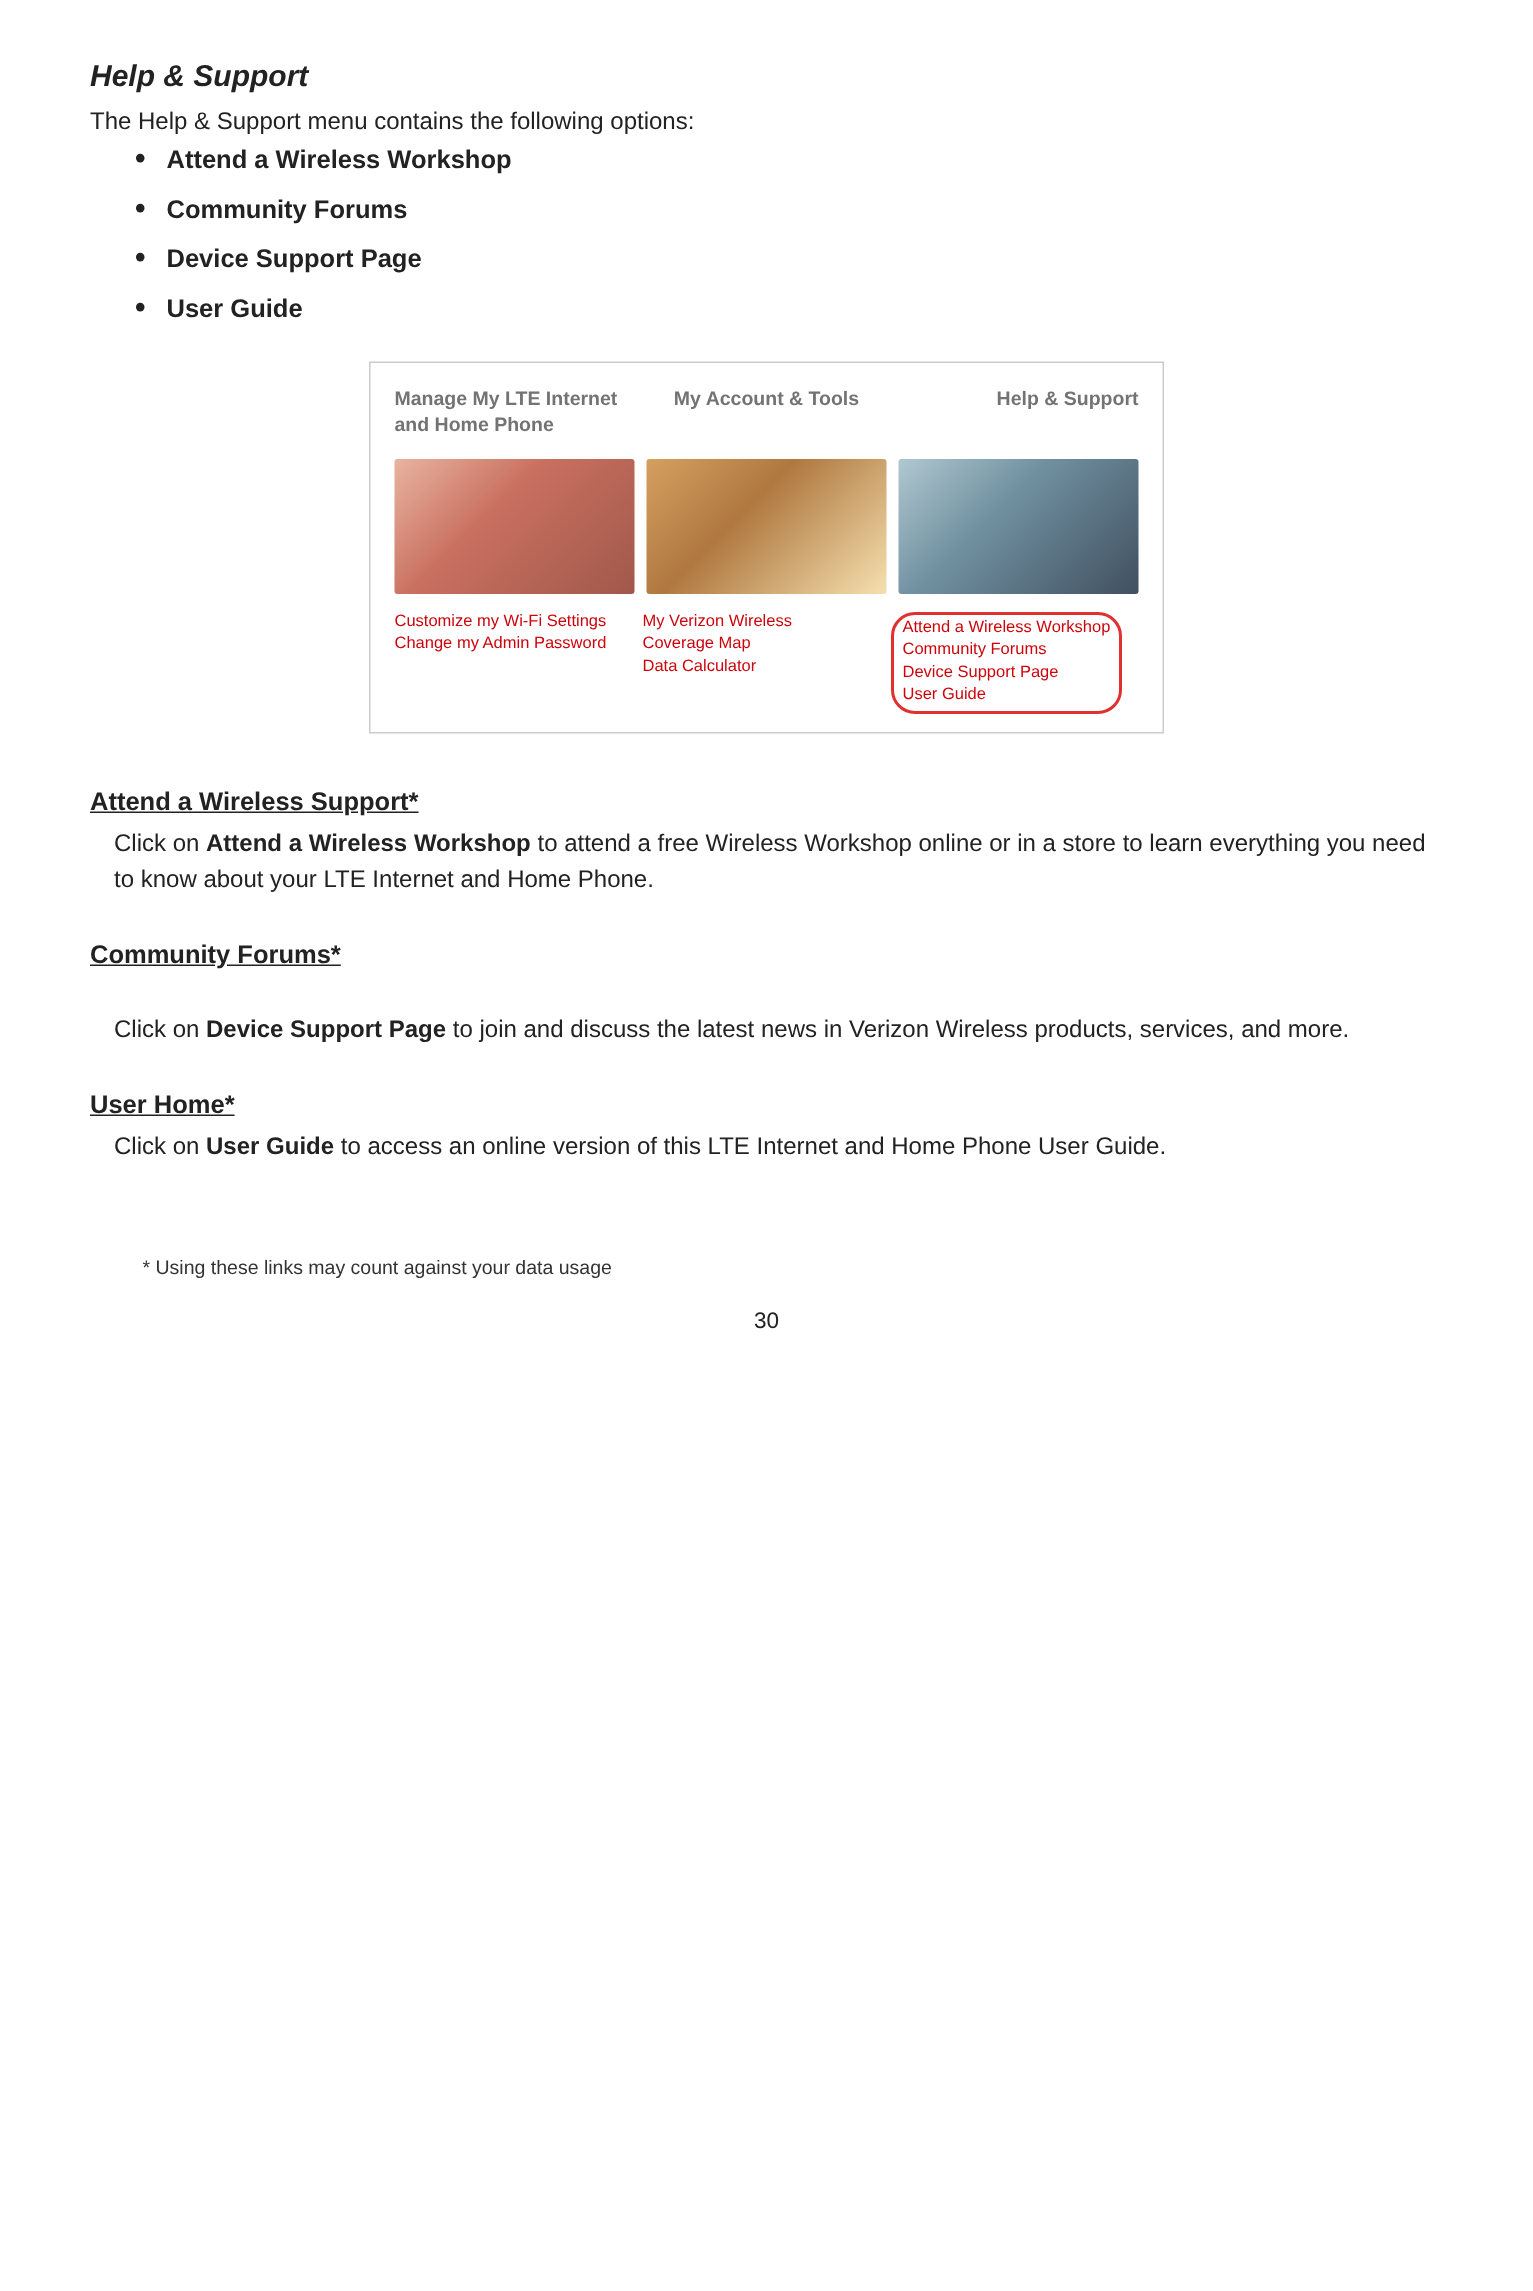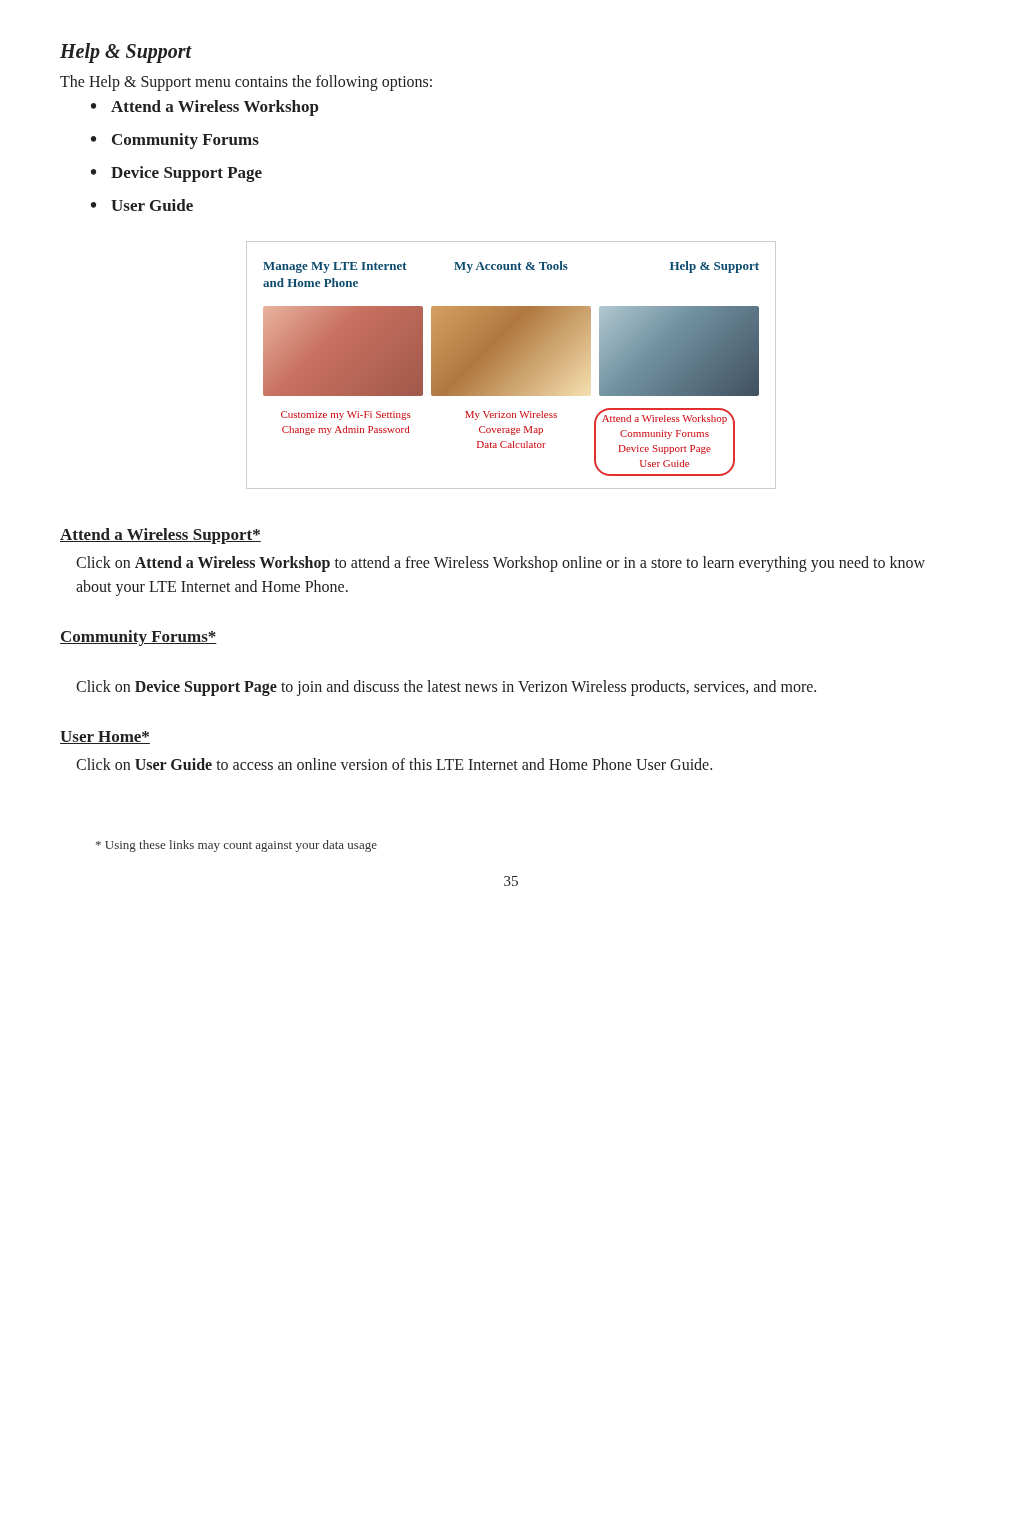--- a/index.html
+++ b/index.html
@@ -1,15 +1,15 @@
 <!DOCTYPE html>
 <html><head>
   <meta charset="utf-8">
   <style>
-    * { box-sizing: border-box; margin: 0; padding: 0; font-family: Liberation Serif, serif; }
+    * { box-sizing: border-box; margin: 0; padding: 0; }
     body {
       font-family: Arial, Helvetica, sans-serif;
       font-size: 16px;
       color: #222;
       background: #fff;
       padding: 40px 60px;
       max-width: 1022px;
     }
     h1.page-title {
       font-size: 20px;
@@ -46,21 +46,21 @@
       background: #fff;
       padding: 16px 16px 12px 16px;
     }
     .screenshot-nav {
       display: flex;
       gap: 0;
       margin-bottom: 14px;
     }
     .nav-item {
       font-size: 13px;
-      color: #0c4a6e;
+      color: #737373;
       font-weight: bold;
       flex: 1;
       line-height: 1.3;
     }
     .nav-item:nth-child(2) {
       text-align: center;
     }
     .nav-item:nth-child(3) {
       text-align: right;
     }
@@ -94,21 +94,20 @@
     .link-col {
       flex: 1;
       font-size: 11px;
     }
     .link-col a, .link-col span {
       display: block;
       color: #cd040b;
       margin-bottom: 3px;
       cursor: pointer;
       text-decoration: none;
-      text-align: center;
     }
     .link-col:nth-child(3) {
       position: relative;
     }
     .highlighted-box {
       border: 2px solid #e03030;
       border-radius: 16px;
       padding: 2px 6px;
       display: inline-block;
     }
@@ -220,13 +219,13 @@
 </div>
 
 <div class="section">
   <div class="section-heading">User Home*</div>
   <p class="section-body">
     <span>Click on </span><strong>User Guide</strong><span> to access an online version of this LTE Internet and Home Phone User Guide.</span>
   </p>
 </div>
 
 <p class="footnote">* Using these links may count against your data usage</p>
-<p class="page-number">35</p>
+<p class="page-number">30</p>
 
 </body></html>

